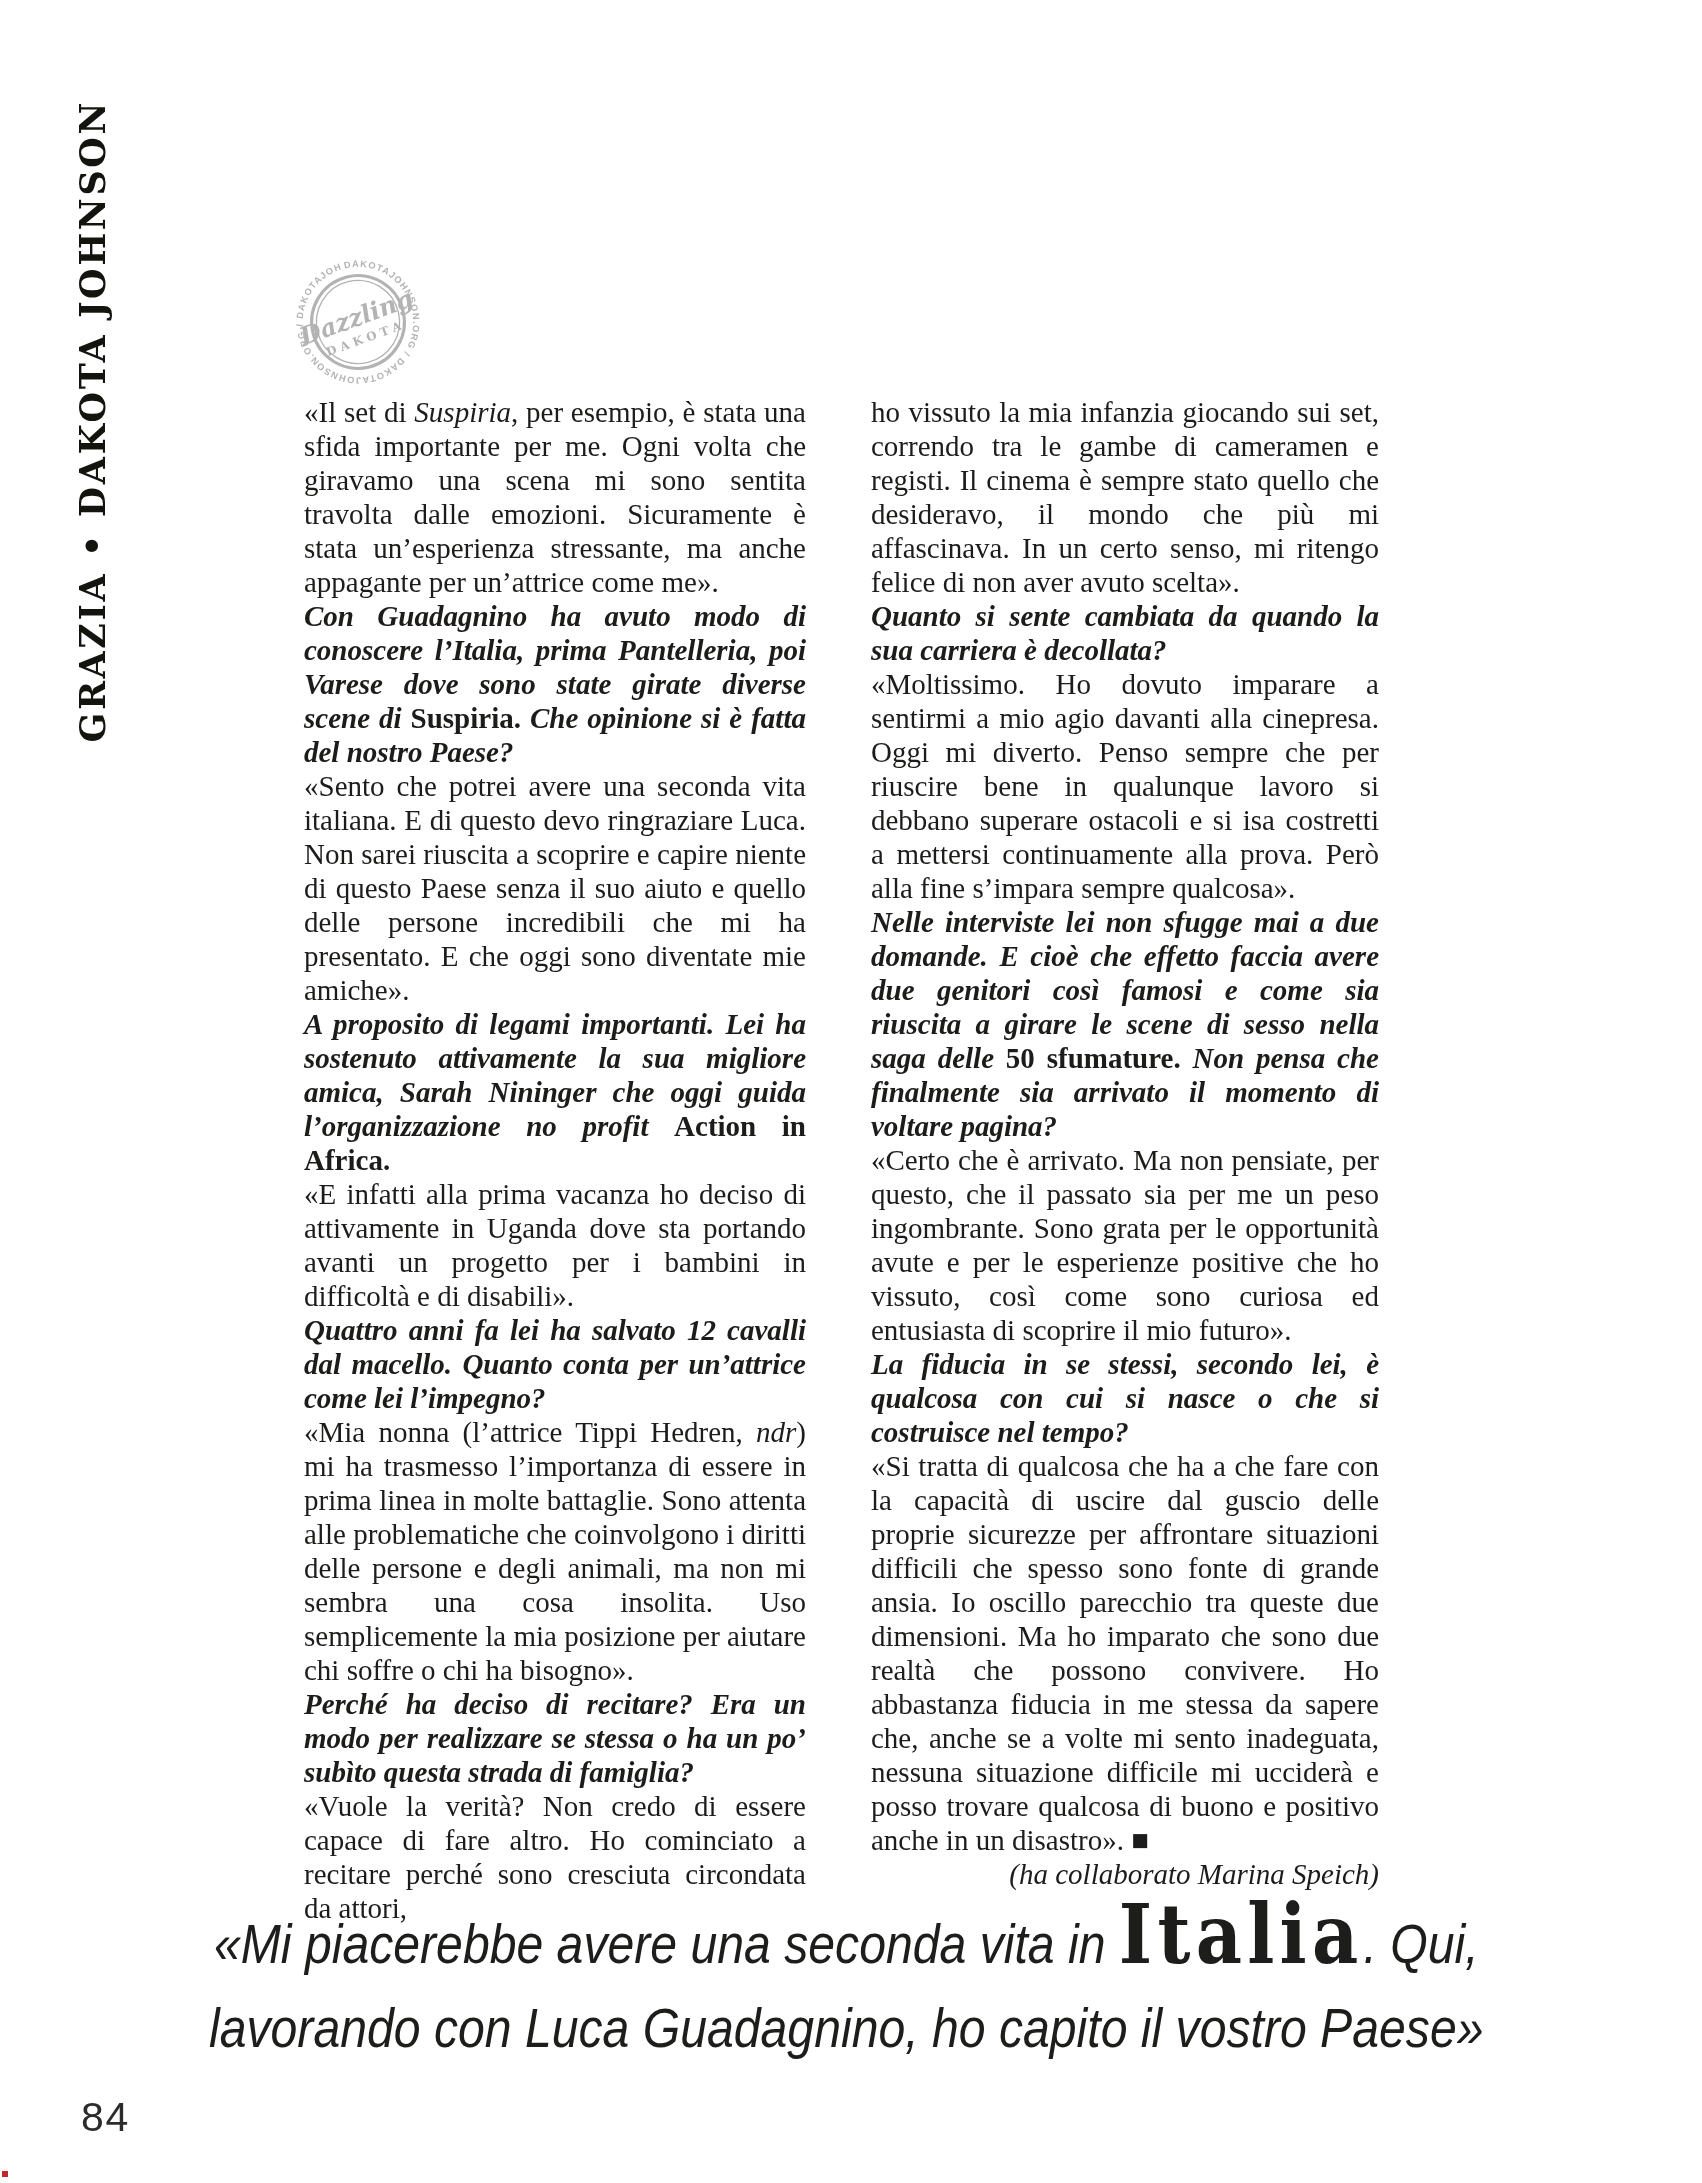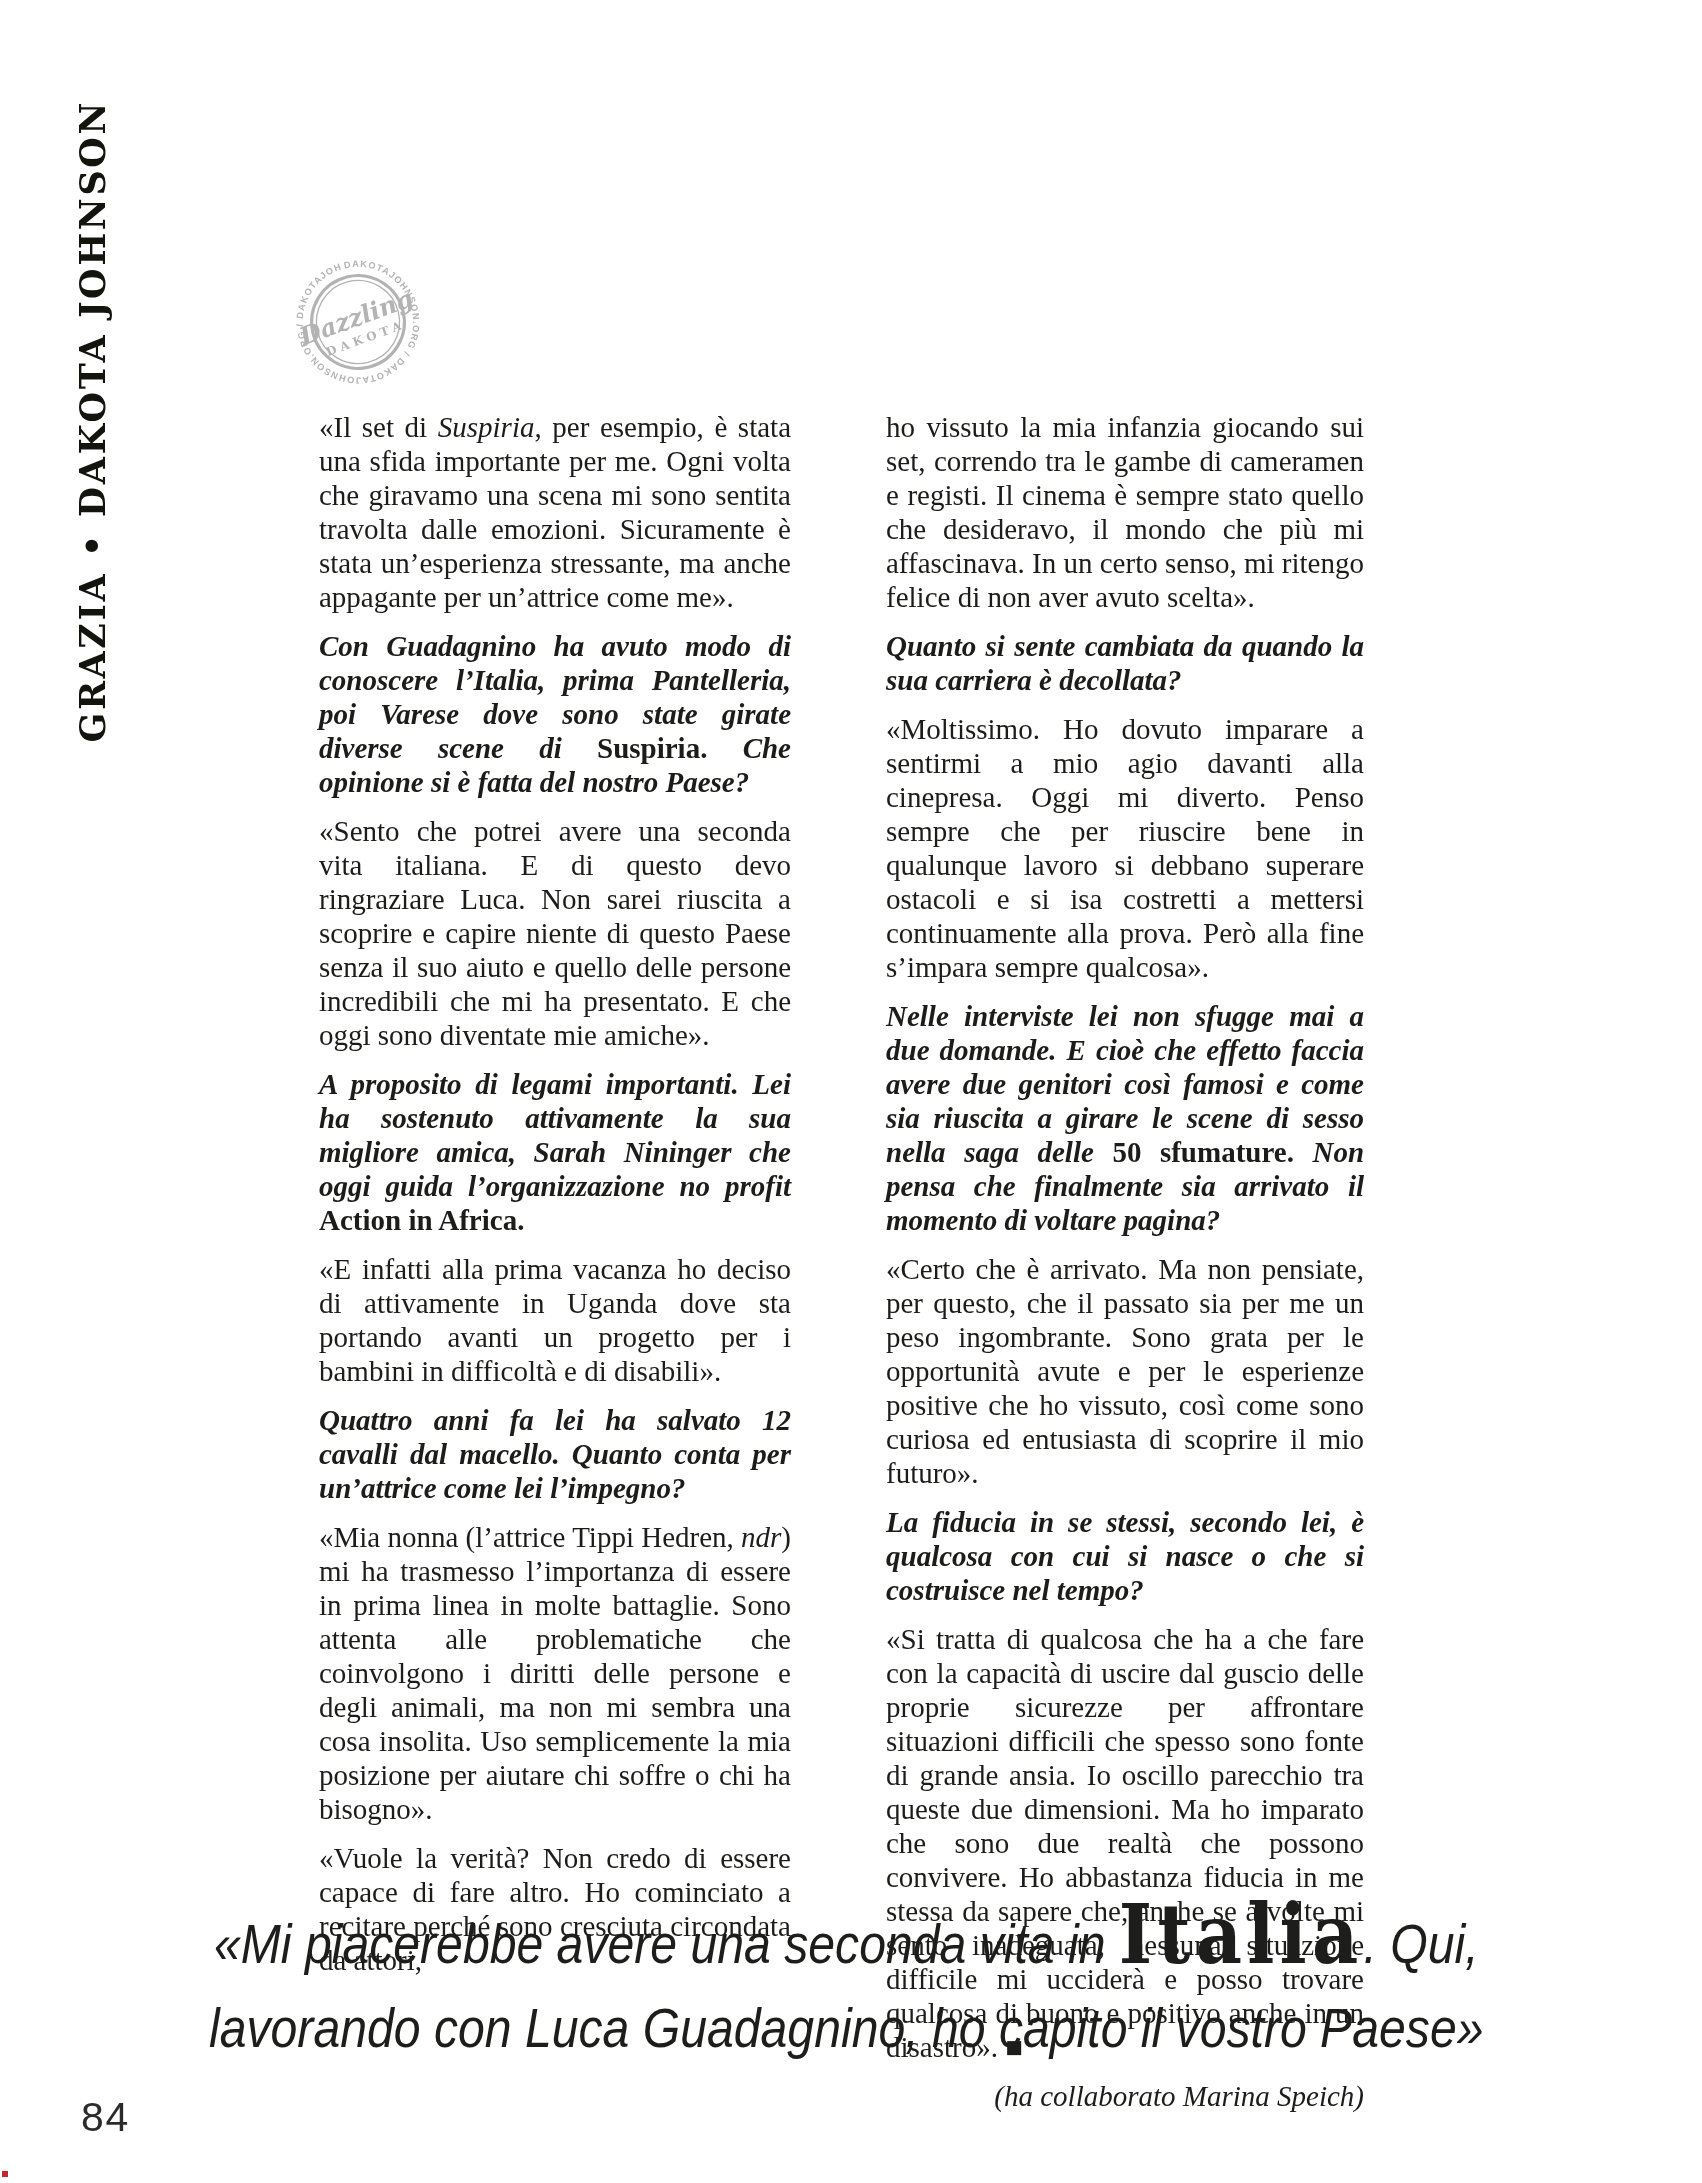--- a/index.html
+++ b/index.html
@@ -49,21 +49,21 @@
   }
 
   
   .column{
     position:absolute;top:395px;
     font-size:29px;line-height:34px;
     text-align:justify;
   }
   .column.left{left:304px;width:502px;}
   .column.right{left:871px;width:508px;}
-  .para{margin:15px;padding:0;}
+  .para{margin:0;padding:0;}
   .para.question{font-weight:700;font-style:italic;}
   .para.question strong{font-style:normal;font-weight:700;}
   .para.answer em{font-style:italic;}
   .para.credit{font-style:italic;text-align:right;}
 
   
   .pull-quote{
     position:absolute;left:0;top:1892px;width:1702px;
     text-align:center;
     font-family:"Liberation Sans",sans-serif;
@@ -122,20 +122,21 @@
   </div>
 
   <div class="column left">
       <p class="para answer">«Il set di <em>Suspiria</em>, per esempio, è stata una sfida importante per me. Ogni volta che giravamo una scena mi sono sentita travolta dalle emozioni. Sicuramente è stata un’esperienza stressante, ma anche appagante per un’attrice come me».</p>
       <p class="para question">Con Guadagnino ha avuto modo di conoscere l’Italia, prima Pantelleria, poi Varese dove sono state girate diverse scene di <strong>Suspiria.</strong> Che opinione si è fatta del nostro Paese?</p>
       <p class="para answer">«Sento che potrei avere una seconda vita italiana. E di questo devo ringraziare Luca. Non sarei riuscita a scoprire e capire niente di questo Paese senza il suo aiuto e quello delle persone incredibili che mi ha presentato. E che oggi sono diventate mie amiche».</p>
       <p class="para question">A proposito di legami importanti. Lei ha sostenuto attivamente la sua migliore amica, Sarah Nininger che oggi guida l’organizzazione no profit <strong>Action in Africa.</strong></p>
       <p class="para answer">«E infatti alla prima vacanza ho deciso di attivamente in Uganda dove sta portando avanti un progetto per i bambini in difficoltà e di disabili».</p>
       <p class="para question">Quattro anni fa lei ha salvato 12 cavalli dal macello. Quanto conta per un’attrice come lei l’impegno?</p>
       <p class="para answer">«Mia nonna (l’attrice Tippi Hedren, <em>ndr</em>) mi ha trasmesso l’importanza di essere in prima linea in molte battaglie. Sono attenta alle problematiche che coinvolgono i diritti delle persone e degli animali, ma non mi sembra una cosa insolita. Uso semplicemente la mia posizione per aiutare chi soffre o chi ha bisogno».</p>
+      <p class="para question">Perché ha deciso di recitare? Era un modo per realizzare se stessa o ha un po’ subìto questa strada di famiglia?</p>
       <p class="para answer">«Vuole la verità? Non credo di essere capace di fare altro. Ho cominciato a recitare perché sono cresciuta circondata da attori,</p>
     </div>
 
   <div class="column right">
       <p class="para answer">ho vissuto la mia infanzia giocando sui set, correndo tra le gambe di cameramen e registi. Il cinema è sempre stato quello che desideravo, il mondo che più mi affascinava. In un certo senso, mi ritengo felice di non aver avuto scelta».</p>
       <p class="para question">Quanto si sente cambiata da quando la sua carriera è decollata?</p>
       <p class="para answer">«Moltissimo. Ho dovuto imparare a sentirmi a mio agio davanti alla cinepresa. Oggi mi diverto. Penso sempre che per riuscire bene in qualunque lavoro si debbano superare ostacoli e si isa costretti a mettersi continuamente alla prova. Però alla fine s’impara sempre qualcosa».</p>
       <p class="para question">Nelle interviste lei non sfugge mai a due domande. E cioè che effetto faccia avere due genitori così famosi e come sia riuscita a girare le scene di sesso nella saga delle <strong>50 sfumature.</strong> Non pensa che finalmente sia arrivato il momento di voltare pagina?</p>
       <p class="para answer">«Certo che è arrivato. Ma non pensiate, per questo, che il passato sia per me un peso ingombrante. Sono grata per le opportunità avute e per le esperienze positive che ho vissuto, così come sono curiosa ed entusiasta di scoprire il mio futuro».</p>
       <p class="para question">La fiducia in se stessi, secondo lei, è qualcosa con cui si nasce o che si costruisce nel tempo?</p>

